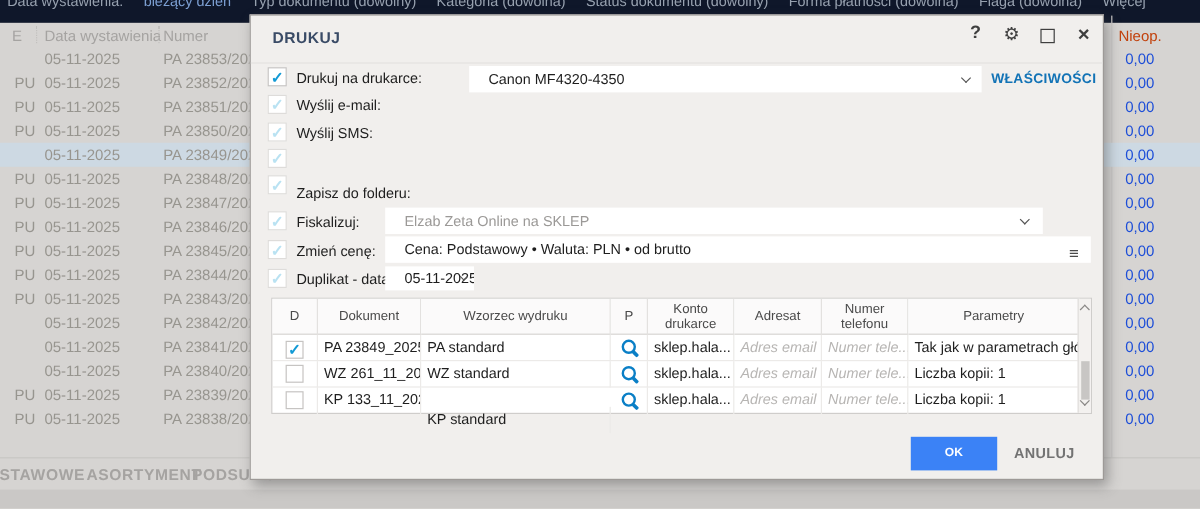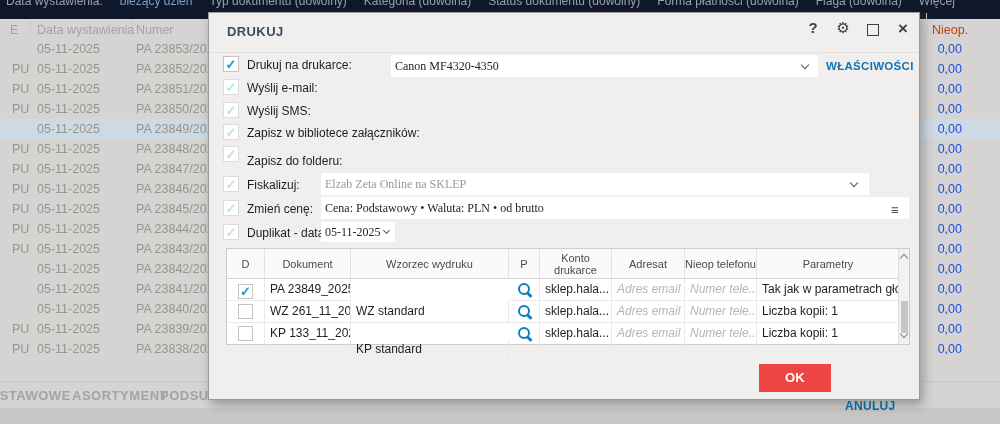--- a/index.html
+++ b/index.html
@@ -37,44 +37,44 @@
             border:1px solid #9d9997; box-shadow:3px 5px 10px rgba(80,80,80,.45); }
   .dlg-title { position:absolute; left:18px; top:11px; font-size:13px; font-weight:bold; color:#3a4b66; letter-spacing:.4px; }
   .dlg-sep { position:absolute; left:0; top:39px; width:100%; border-top:1px solid #e3e1df; }
   .tb-icon { position:absolute; top:6px; color:#3f3f3f; font-size:15px; font-weight:bold; text-align:center; width:18px; cursor:default; }
   .maxbox { position:absolute; top:11px; width:12px; height:12px; border:1.6px solid #3f3f3f; }
 
   .cb { position:absolute; width:16px; height:16px; background:#fff; border:1px solid #c6c4c2; text-align:center; line-height:15px; }
   .cb.on { color:#129ad5; font-weight:bold; font-size:13px; }
   .cb.off { border-color:#dedcda; color:#b9e2f2; font-weight:bold; font-size:13px; }
   .dlg-label { position:absolute; font-size:12px; color:#1e1e1e; white-space:nowrap; }
-  .field { position:absolute; background:#fff; font-size:12px; color:#1e1e1e; line-height:22px; padding-left:4px; white-space:nowrap; overflow:hidden;font-family:Liberation Serif, serif; }
+  .field { position:absolute; background:#fff; font-size:12px; color:#1e1e1e; line-height:22px; padding-left:16px; white-space:nowrap; overflow:hidden; }
   .field.muted { color:#9b9997; }
   .chev { display:inline-block; width:6px; height:6px; border-right:1.6px solid #555; border-bottom:1.6px solid #555; transform:rotate(45deg); }
   .chev.up { transform:rotate(-135deg); }
   .chev-pos { position:absolute; }
   .linkbtn { position:absolute; font-size:11.5px; font-weight:bold; color:#1273b6; letter-spacing:.3px; cursor:pointer; white-space:nowrap; }
   .hamb { position:absolute; font-size:14px; font-weight:bold; color:#4a4a4a; }
 
   
   .dtable { position:absolute; left:17px; top:235px; width:684px; height:97px; background:#fff; border:1px solid #cfcdcb; }
   .dth { position:absolute; top:0; height:30px; background:#fbfafa; border-bottom:1px solid #d7d5d3; border-right:1px solid #e3e1df;
          font-size:11px; color:#4a4a4a; display:flex; align-items:center; justify-content:center; text-align:center; line-height:12px; }
   .dtd { position:absolute; height:22px; border-right:1px solid #eceae8; border-bottom:1px solid #eceae8;
          font-size:12px; color:#1e1e1e; line-height:21px; padding:0 5px; white-space:nowrap; overflow:hidden; }
   .dtd.center { text-align:center; padding:0; }
   .dtd .ph { color:#b7b5b3; font-style:italic; }
   .lens { position:relative; width:12px; height:12px; border:2.2px solid #0a7fc6; border-radius:50%; display:inline-block; margin-top:4px; }
   .lens::after { content:""; position:absolute; width:2.6px; height:6px; background:#0a7fc6; left:8px; top:7px; transform:rotate(-45deg); border-radius:1px; }
   .sbar { position:absolute; right:0; top:0; width:11px; height:95px; background:#f3f1ef; border-left:1px solid #e0dedc; }
   .sthumb { position:absolute; left:2px; width:7px; background:#c8c6c4; }
 
-  .okbtn { position:absolute; left:550px; top:351px; width:72px; height:28px; background:#ef4444; color:#fff;
-           font-size:13px; font-weight:bold; text-align:center; line-height:28px; letter-spacing:.3px; cursor:pointer; }
-  .cancelbtn { position:absolute; left:636px; top:358px; font-size:12px; font-weight:bold; color:#0369a1; letter-spacing:.3px; cursor:pointer;margin-top:28px; }
+  .okbtn { position:absolute; left:550px; top:351px; width:72px; height:28px; background:#3b82f6; color:#fff;
+           font-size:10px; font-weight:bold; text-align:center; line-height:28px; letter-spacing:.3px; cursor:pointer; }
+  .cancelbtn { position:absolute; left:636px; top:358px; font-size:12px; font-weight:bold; color:#737373; letter-spacing:.3px; cursor:pointer; }
 </style>
 </head>
 <body>
 
 <div class="screen">
 
   <div class="topbar">
     <div class="topbar-inner">
       <span>Data wystawienia:</span><span class="flink">bieżący dzień</span><span>Typ dokumentu (dowolny)</span><span>Kategoria (dowolna)</span><span>Status dokumentu (dowolny)</span><span>Forma płatności (dowolna)</span><span>Flaga (dowolna)</span><span>Więcej</span>
     </div>
@@ -213,21 +213,20 @@
     </div>
     <span class="linkbtn" style="left:617px;top:47px">WŁAŚCIWOŚCI</span>
 
     <span class="cb off" style="left:14px;top:66px">✓</span>
     <span class="dlg-label" style="left:38px;top:68px">Wyślij e-mail:</span>
 
     <span class="cb off" style="left:14px;top:89px">✓</span>
     <span class="dlg-label" style="left:38px;top:91px">Wyślij SMS:</span>
 
     <span class="cb off" style="left:14px;top:111px">✓</span>
-    <span class="dlg-label" style="left:38px;top:113px">Zapisz w bibliotece załączników:</span>
 
     <span class="cb off" style="left:14px;top:133px">✓</span>
     <span class="dlg-label" style="left:38px;top:141px">Zapisz do folderu:</span>
 
     <span class="cb off" style="left:14px;top:163px">✓</span>
     <span class="dlg-label" style="left:38px;top:165px">Fiskalizuj:</span>
     <div class="field muted" style="left:112px;top:160px;width:548px;height:22px">
       <span>Elzab Zeta Online na SKLEP</span>
       <span class="chev chev-pos" style="right:12px;top:7px;position:absolute"></span>
     </div>
@@ -246,25 +245,26 @@
       <span class="chev chev-pos" style="right:6px;top:6px;position:absolute;width:5px;height:5px"></span>
     </div>
 
     <div class="dtable">
       <div class="dth" style="left:0;width:38px">D</div>
       <div class="dth" style="left:38px;width:86px">Dokument</div>
       <div class="dth" style="left:124px;width:158px">Wzorzec wydruku</div>
       <div class="dth" style="left:282px;width:31px">P</div>
       <div class="dth" style="left:313px;width:72px">Konto drukarce</div>
       <div class="dth" style="left:385px;width:73px">Adresat</div>
-      <div class="dth" style="left:458px;width:72px">Nieop telefonu</div>
+      <div class="dth" style="left:458px;width:72px">Numer telefonu</div>
       <div class="dth" style="left:530px;width:143px">Parametry</div>
 
       <div class="dtd center" style="left:0;top:30px;width:38px"><span class="cb on" style="position:relative;display:inline-block;left:0;top:3px;width:15px;height:15px;line-height:14px">✓</span></div>
       <div class="dtd" style="left:38px;top:30px;width:86px">PA 23849_2025</div>
+      <div class="dtd" style="left:124px;top:30px;width:158px">PA standard</div>
       <div class="dtd center" style="left:282px;top:30px;width:31px"><span class="lens"></span></div>
       <div class="dtd" style="left:313px;top:30px;width:72px">sklep.hala...</div>
       <div class="dtd" style="left:385px;top:30px;width:73px"><span class="ph">Adres email</span></div>
       <div class="dtd" style="left:458px;top:30px;width:72px"><span class="ph">Numer tele...</span></div>
       <div class="dtd" style="left:530px;top:30px;width:143px;border-right:none">Tak jak w parametrach głó...</div>
 
       <div class="dtd center" style="left:0;top:52px;width:38px"><span class="cb" style="position:relative;display:inline-block;left:0;top:3px;width:15px;height:15px"></span></div>
       <div class="dtd" style="left:38px;top:52px;width:86px">WZ 261_11_20...</div>
       <div class="dtd" style="left:124px;top:52px;width:158px">WZ standard</div>
       <div class="dtd center" style="left:282px;top:52px;width:31px"><span class="lens"></span></div>

